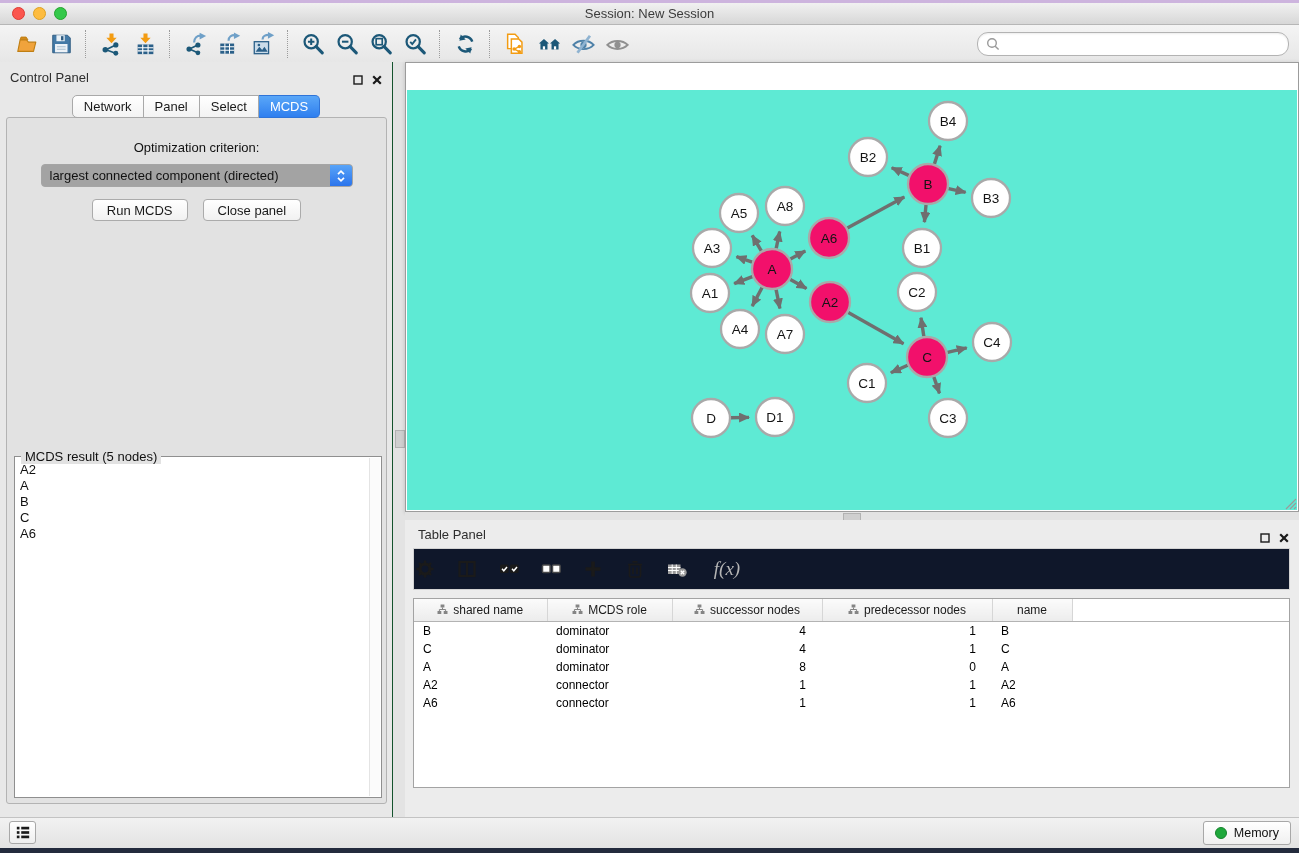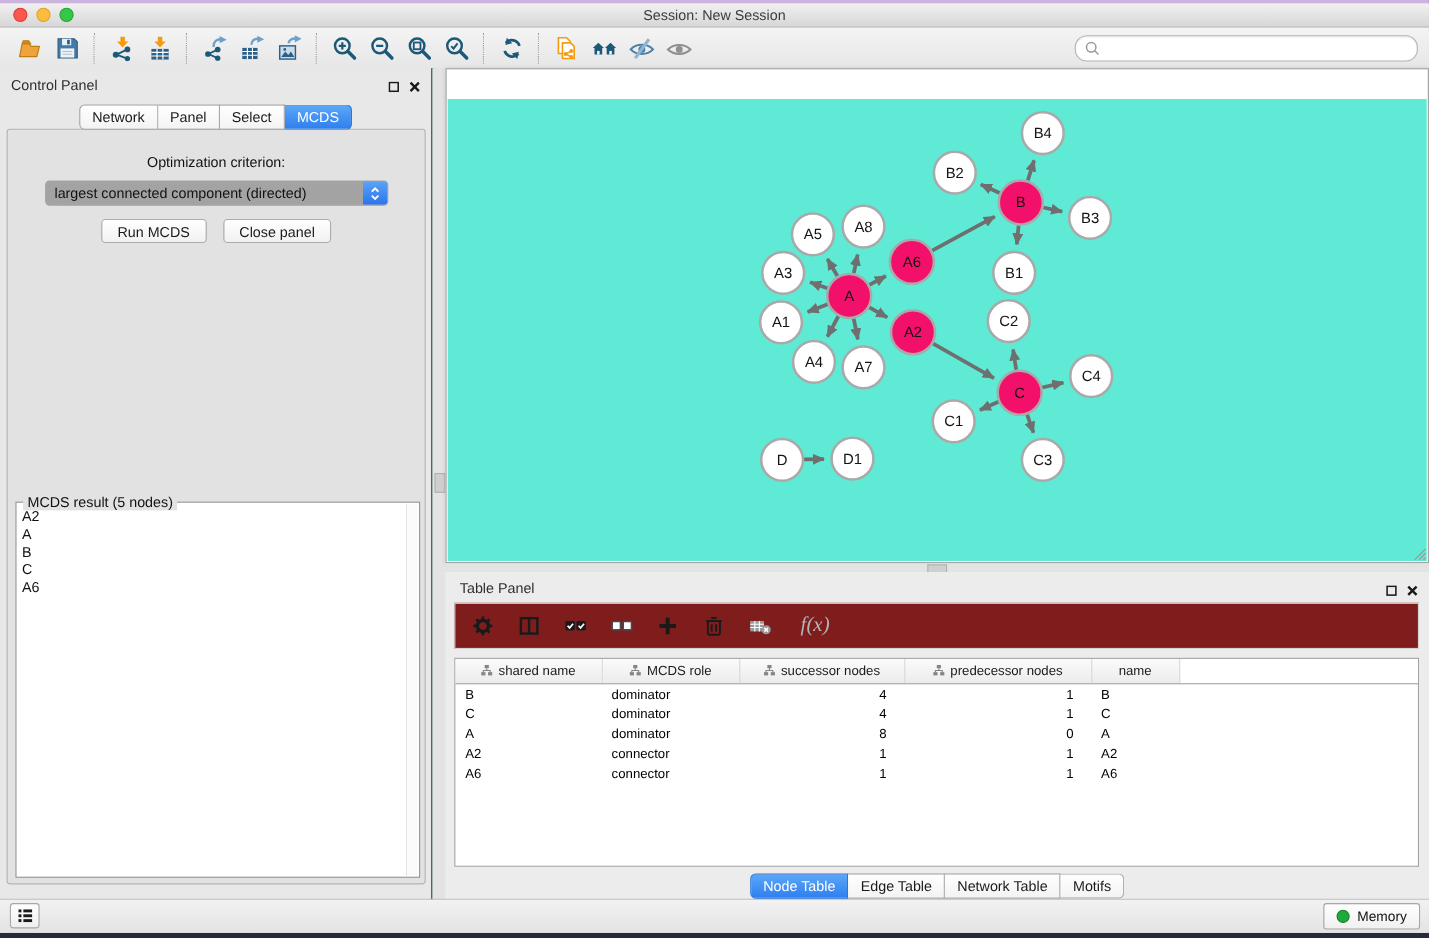--- a/index.html
+++ b/index.html
@@ -63,21 +63,21 @@
   .net-lights .light{width:11px;height:11px;}
   .net-title{font-size:12.5px;color:#333;}
   .graph-area{position:absolute;top:27px;left:1px;right:1px;bottom:1px;overflow:hidden;background:#5eead4;}
   .node-label{font-family:"Liberation Sans",sans-serif;font-size:13.5px;fill:#141414;}
   .grip{position:absolute;right:1px;bottom:1px;}
 
   
   .table-panel{position:absolute;left:405px;top:458px;width:894px;bottom:0;background:#ECECEC;}
   .tp-header{position:relative;height:26px;}
   .tp-title{position:absolute;left:13px;top:7px;font-size:13px;color:#2e2e2e;}
-  .tp-toolbar{position:absolute;left:8px;top:28px;width:877px;height:42px;background:#7f1d1d;border:1px solid #d2d2d2;box-sizing:border-box;display:flex;align-items:center;padding-left:14px;gap:20px;}
+  .tp-toolbar{position:absolute;left:8px;top:28px;width:877px;height:42px;background:#0f172a;border:1px solid #d2d2d2;box-sizing:border-box;display:flex;align-items:center;gap:20px;}
   .tp-btn{background:none;border:none;padding:0;display:flex;align-items:center;justify-content:center;width:22px;height:24px;}
   .fx-label{font-family:"Liberation Serif",serif;font-style:italic;font-size:19px;color:#b5b5b5;}
   .tbl-wrap{position:absolute;left:8px;top:78px;width:877px;height:190px;background:#fff;border:1px solid #a3a3a3;box-sizing:border-box;overflow:hidden;}
   table.datatable{table-layout:fixed;width:100%;border-collapse:collapse;}
   .datatable th{height:20px;background:linear-gradient(#fbfbfb,#ececec);border-bottom:1px solid #b3b3b3;border-right:1px solid #d6d6d6;font-weight:normal;font-size:12px;color:#1a1a1a;text-align:center;white-space:nowrap;overflow:hidden;}
   .datatable th.filler{background:#fff;border-right:none;}
   .datatable td{font-size:12px;color:#000;height:16px;white-space:nowrap;overflow:hidden;}
   .datatable td.l{text-align:left;padding-left:9px;}
   .datatable td.r{text-align:right;padding-right:16px;}
   .th-ico{display:inline-block;vertical-align:-1px;margin-right:5px;}
@@ -561,26 +561,20 @@
                   <td class="l">A6</td>
                   <td class="l">connector</td>
                   <td class="r">1</td>
                   <td class="r">1</td>
                   <td class="l">A6</td>
                   <td></td>
                 </tr>
               </tbody>
           </table>
         </div>
-        <div class="tp-tabs seg-tabs" style="position:absolute;">
-            <div class="seg-tab active">Node Table</div>
-            <div class="seg-tab">Edge Table</div>
-            <div class="seg-tab">Network Table</div>
-            <div class="seg-tab">Motifs</div>
-          </div>
       </div>
 
     </div>
 
     <div class="statusbar">
       <button class="sb-btn">
         <svg width="16" height="15" viewBox="0 0 18 17">
             <g fill="#1a1a1a">
               <rect x="2" y="2" width="3" height="3"></rect>
               <rect x="7" y="2" width="9" height="3"></rect>

